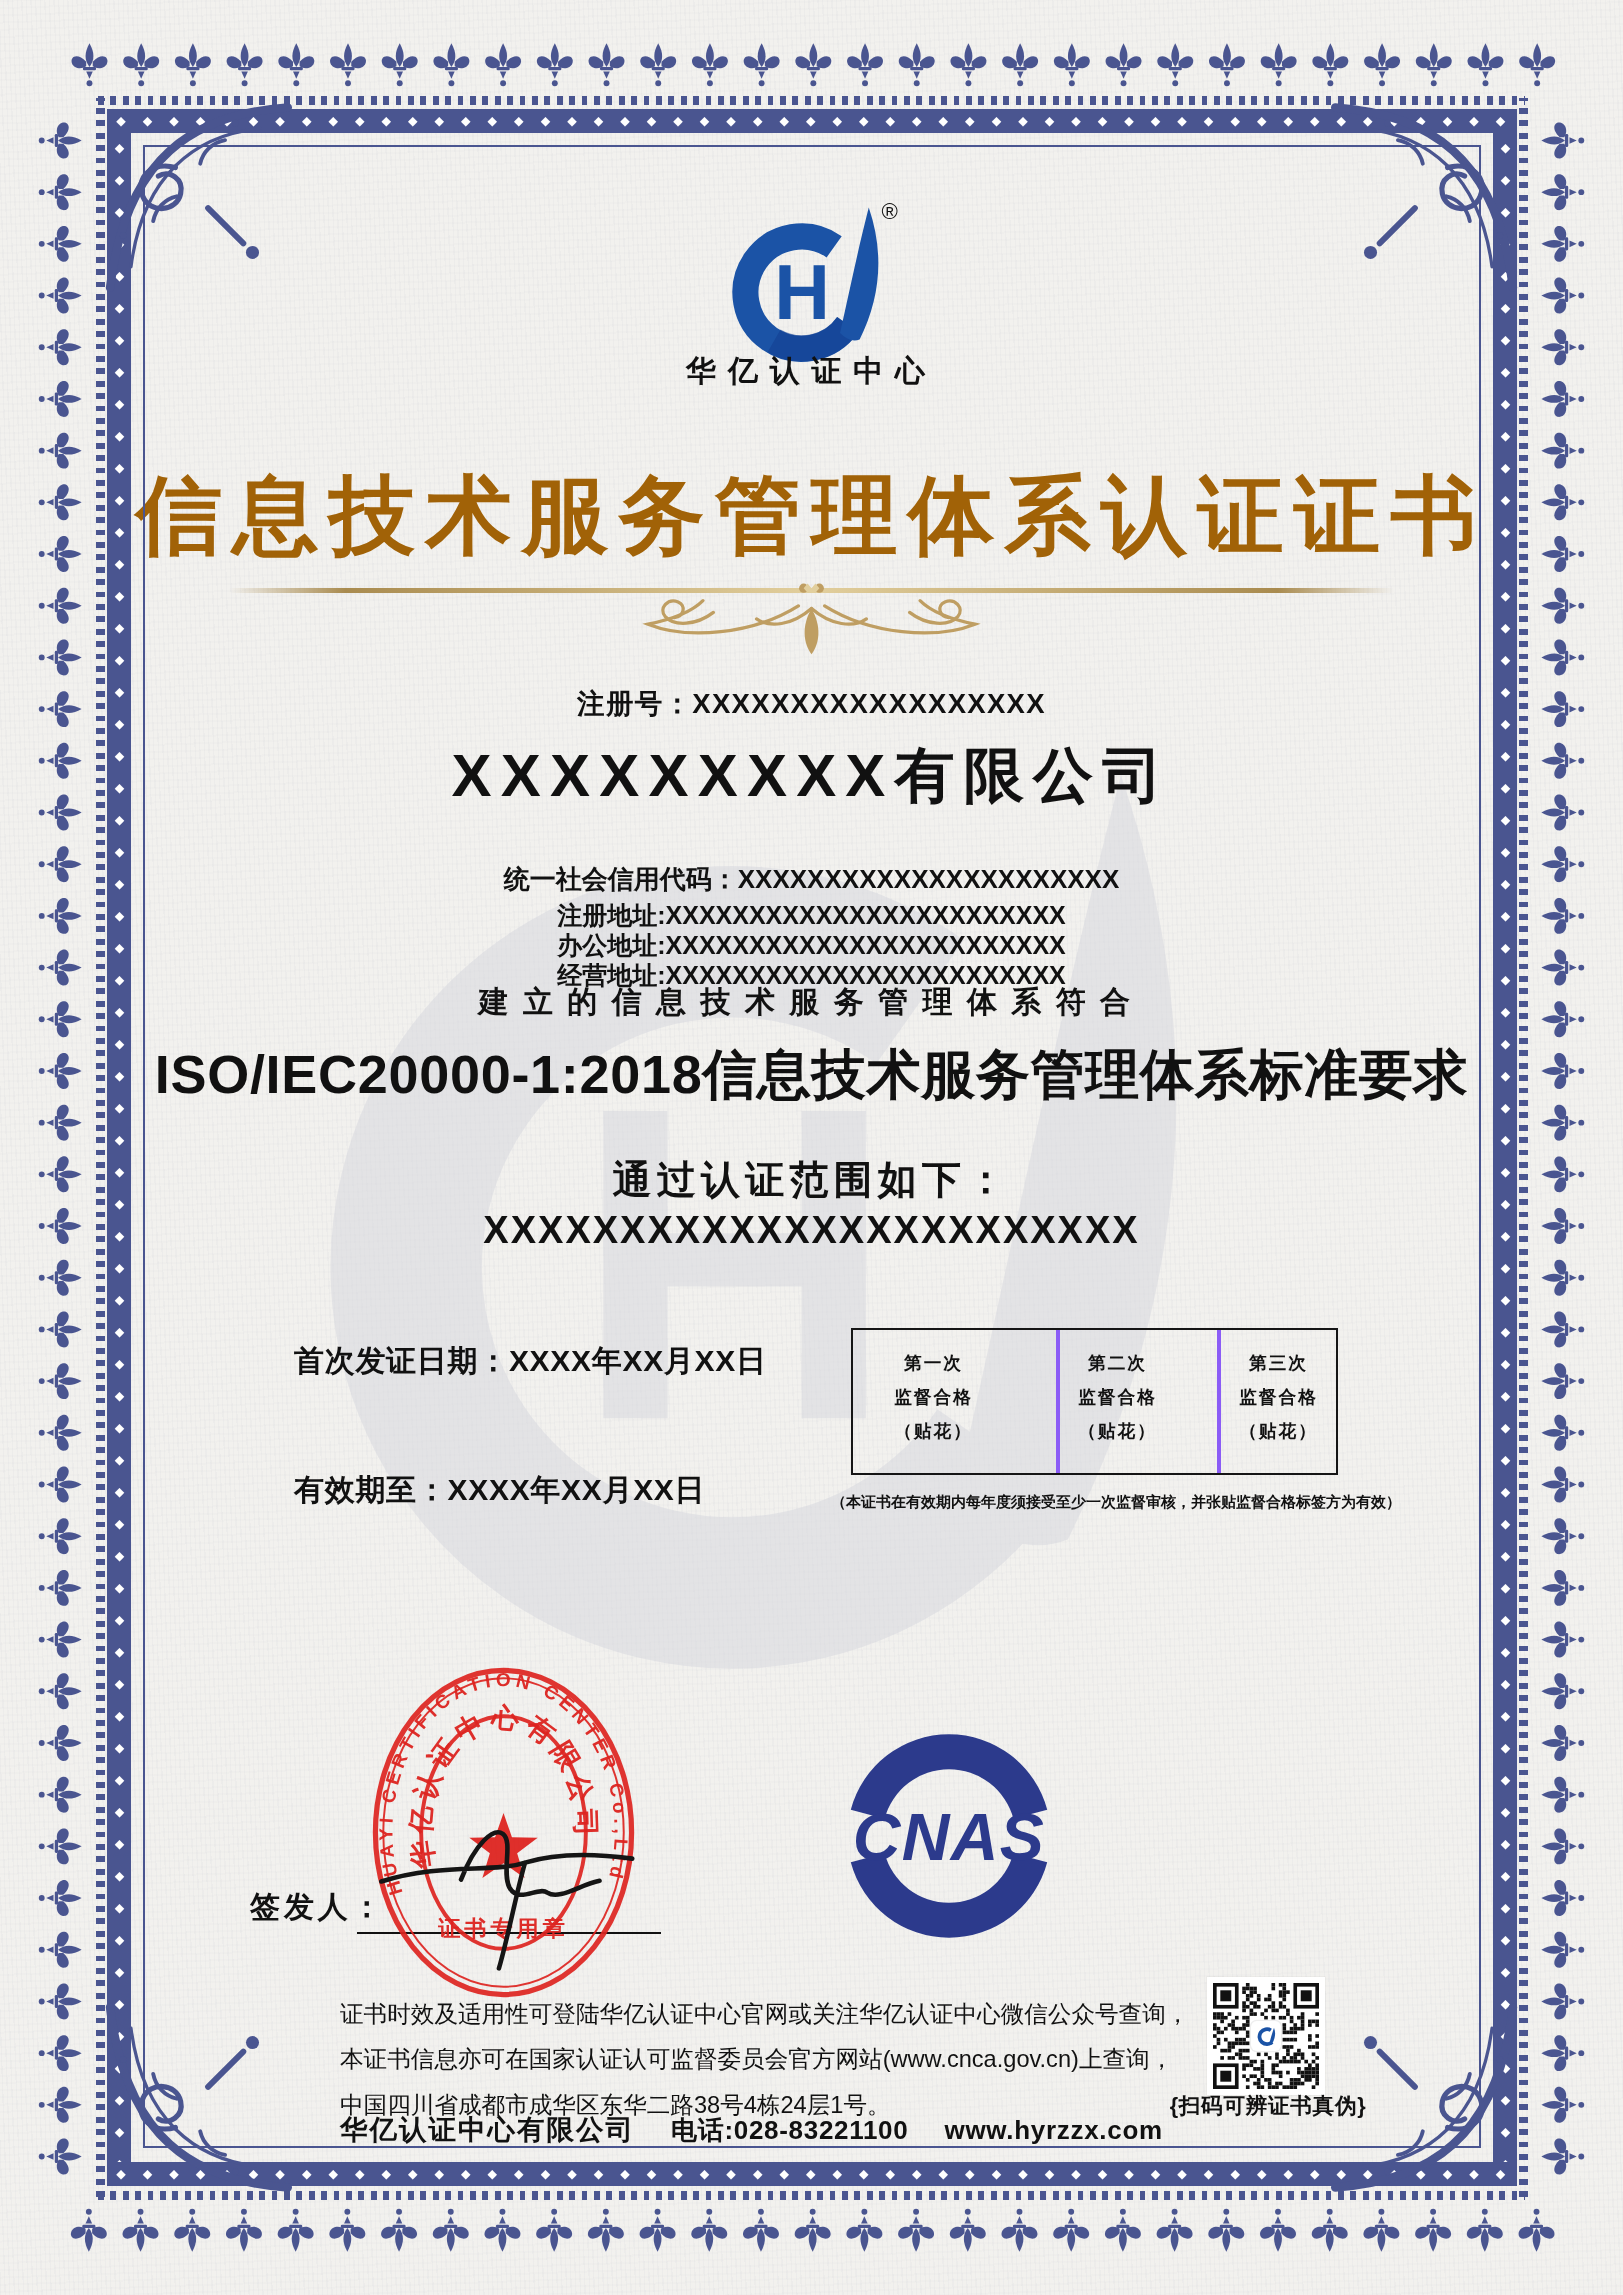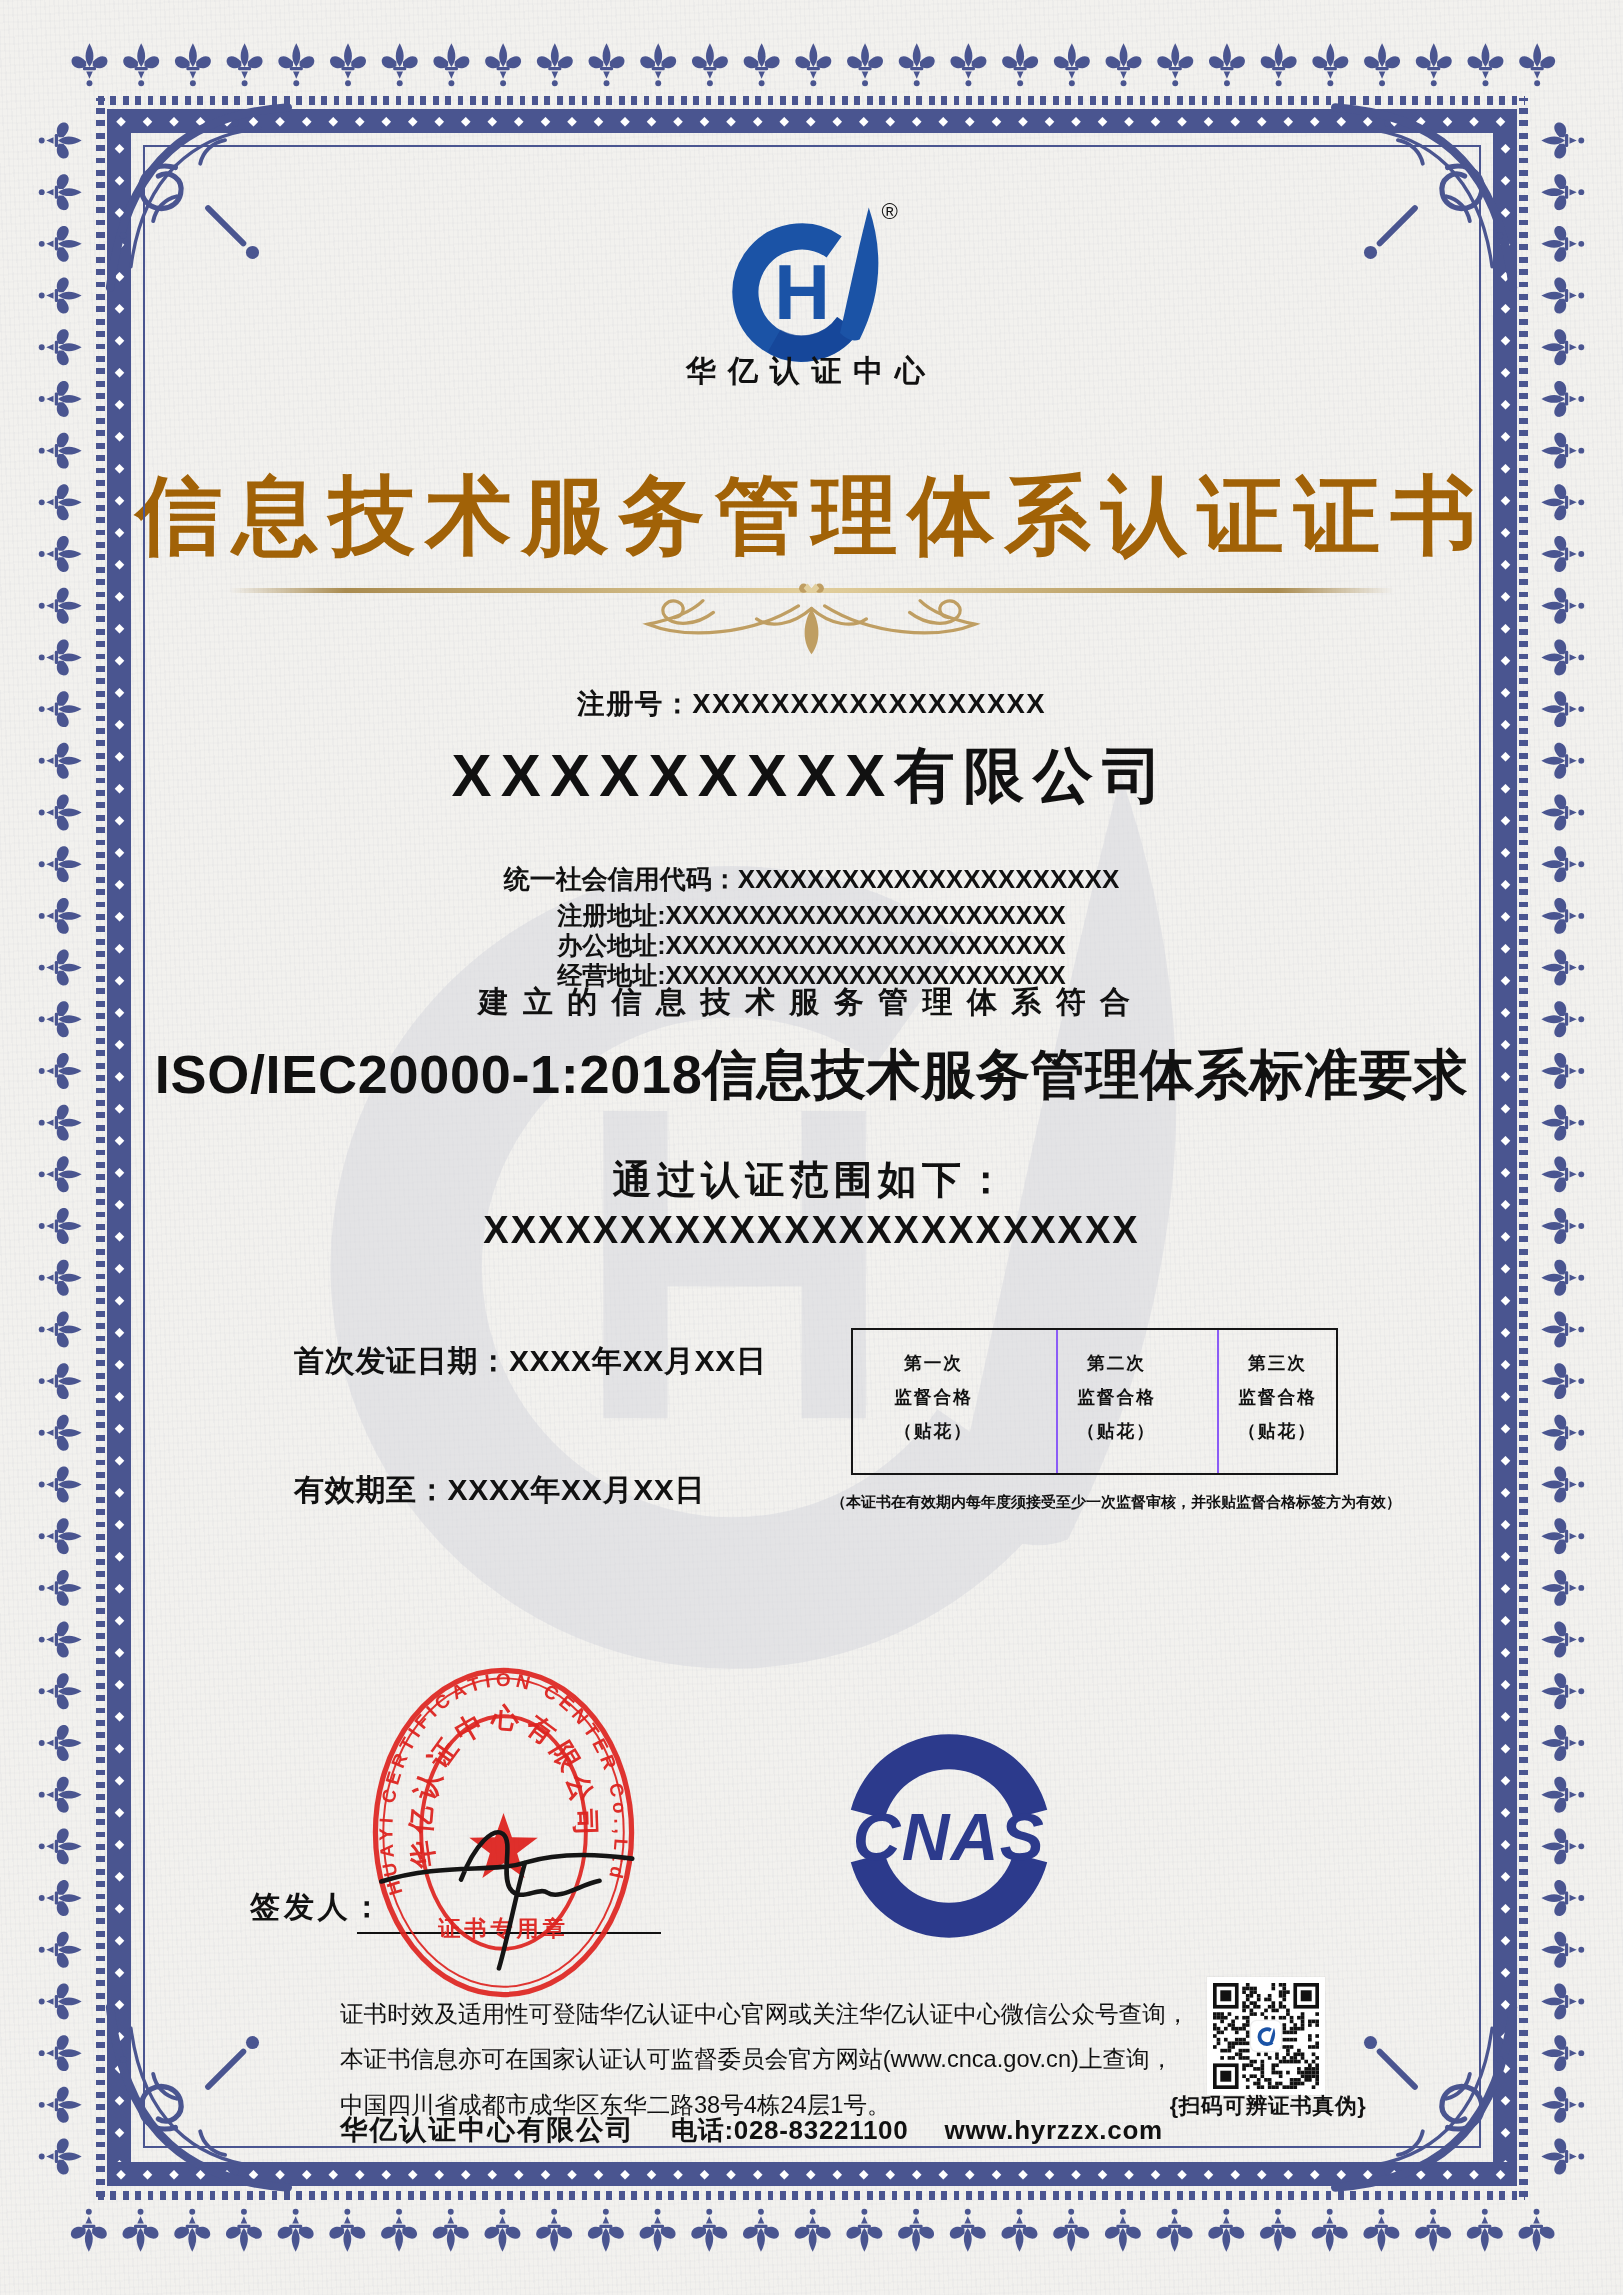--- a/index.html
+++ b/index.html
@@ -44,21 +44,21 @@
   .conf1{font-size:30px;font-weight:900;letter-spacing:14.4px;z-index:3;}
   .conf2{font-size:54px;font-weight:900;letter-spacing:0.7px;z-index:3;}
   .scopeh{font-size:39px;font-weight:900;letter-spacing:5.2px;z-index:3;}
   .scopev{font-size:38px;font-weight:700;letter-spacing:2px;z-index:3;}
   .dateline{font-size:30px;font-weight:800;z-index:3;letter-spacing:0.7px;}
   .sup-table{
     left:851px;top:1328px;width:487px;height:147px;z-index:3;
     display:grid;grid-template-columns:1fr 1fr 1fr;border:2.6px solid #151515;background:rgba(255,255,255,0);
   }
   .sup-cell{text-align:center;padding-top:15.7px;font-size:17.7px;font-weight:600;letter-spacing:2px;line-height:34px;}
-  .sup-cell + .sup-cell{border-left:2px solid #8b5cf6;margin-left:42px;}
+  .sup-cell + .sup-cell{border-left:4px solid #8b5cf6;margin-left:42px;}
   .sup-note{font-size:15px;font-weight:700;z-index:3;text-align:center;}
   .issuer{font-size:30px;font-weight:800;letter-spacing:3.9px;z-index:6;}
   .sigline{border-bottom:2.6px solid #111;z-index:5;}
   .stamp{z-index:6;}
   .cnas-block div{white-space:nowrap;}
   .cn1{font-size:25px;font-weight:800;letter-spacing:2.6px;line-height:41px;}
   .cn2{font-size:21.6px;font-weight:800;letter-spacing:0.7px;line-height:39px;}
   .para{font-size:23.6px;font-weight:500;line-height:46px;z-index:3;white-space:nowrap;}
   .footrow{display:flex;gap:36px;align-items:baseline;z-index:3;}
   .foot-co{font-size:27.5px;font-weight:800;letter-spacing:2px;}

